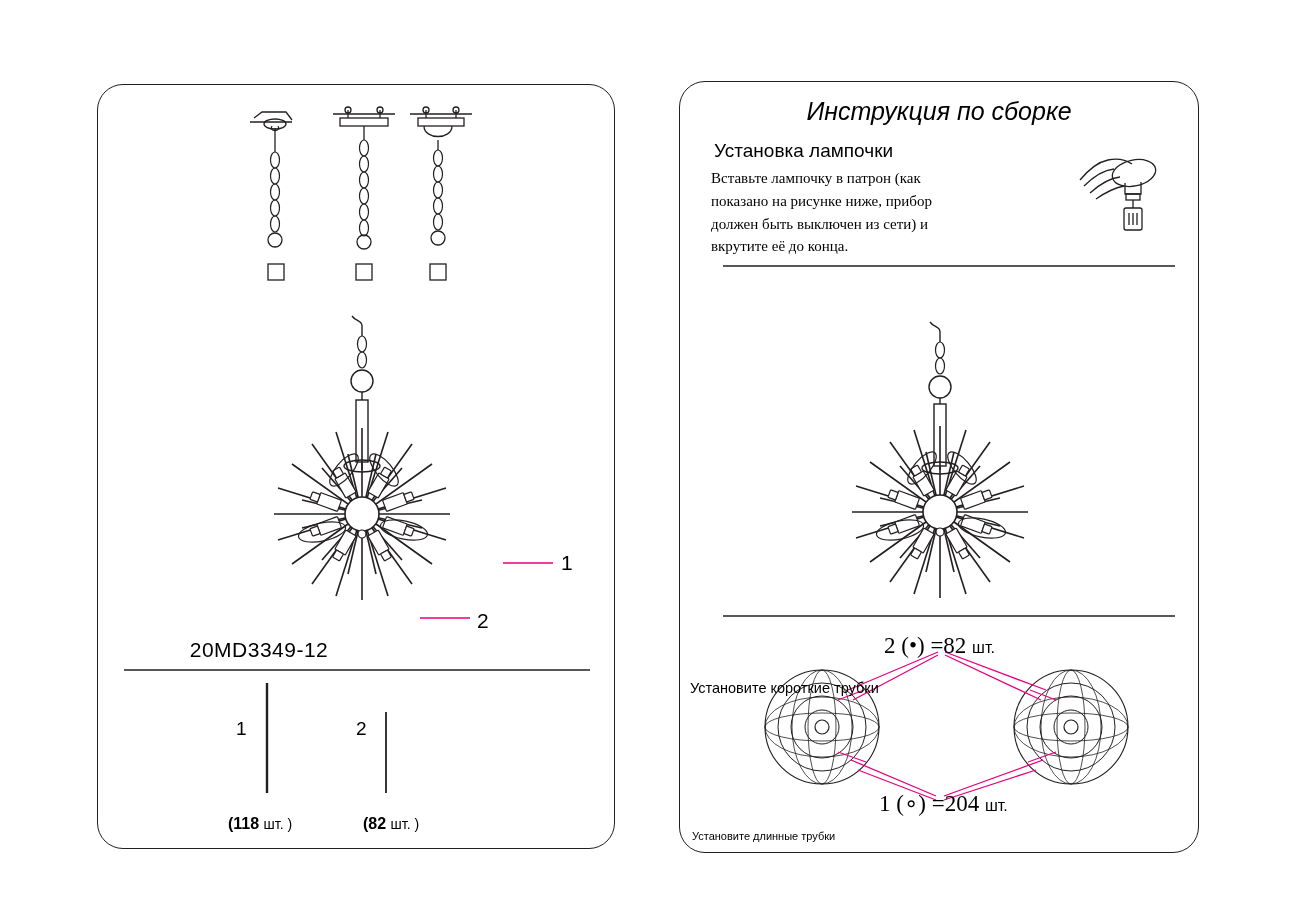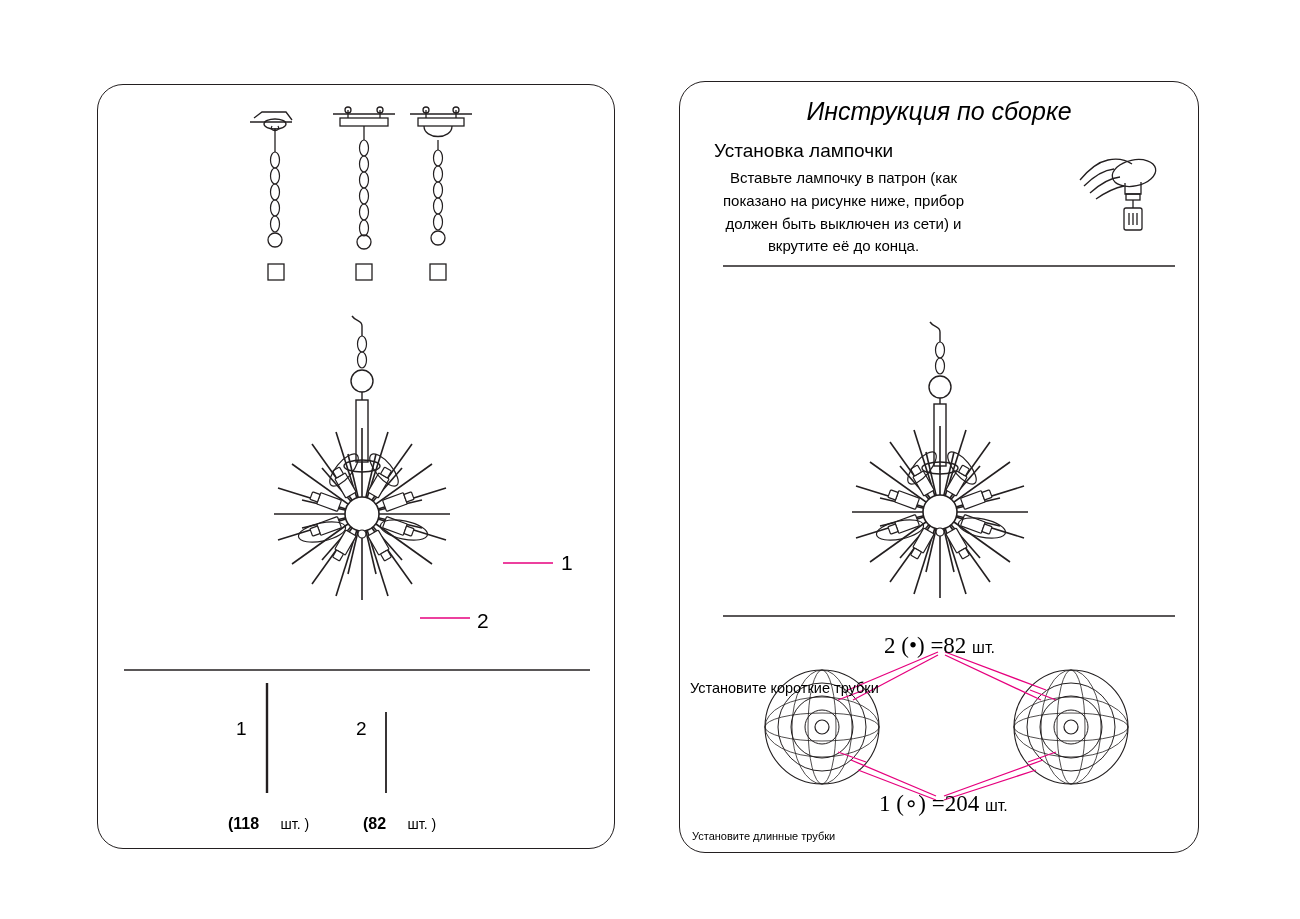--- a/index.html
+++ b/index.html
@@ -43,21 +43,20 @@
     left: 0;
     top: 0;
     width: 1300px;
     height: 919px;
     pointer-events: none;
   }
   .txt {
     position: absolute;
     white-space: nowrap;
     line-height: 1.25;
-    text-align: center;
   }
   #model-label {
     left: 0;
     top: 637px;
     width: 518px;
     text-align: center;
     font-size: 21px;
     letter-spacing: 0.5px;
   }
   #callout-1-label {
@@ -82,21 +81,20 @@
   }
   #legend-qty-1 {
     left: 228px;
     top: 814px;
     font-size: 16px;
     font-weight: bold;
   }
   #legend-qty-1 .unit, #legend-qty-2 .unit {
     font-weight: normal;
     font-size: 14px;
-    margin-left: 17px;
   }
   #legend-qty-2 {
     left: 363px;
     top: 814px;
     font-size: 16px;
     font-weight: bold;
   }
   #right-title {
     left: 679px;
     top: 96px;
@@ -110,20 +108,21 @@
     top: 139px;
     font-size: 19px;
   }
   #bulb-paragraph {
     left: 711px;
     top: 167px;
     width: 265px;
     white-space: normal;
     font-size: 15px;
     line-height: 1.52;
+    font-family: Liberation Serif, serif;
   }
   #short-tube-label {
     left: 690px;
     top: 641px;
     font-size: 14.5px;
     margin-top: 38px;
   }
   #short-tube-eq {
     left: 884px;
     top: 632px;
@@ -422,20 +421,21 @@
     <g stroke="#e6007e" stroke-width="1.3" fill="none">
       <line x1="851" y1="760" x2="936" y2="796"></line>
       <line x1="858" y1="770" x2="936" y2="800"></line>
       <line x1="1043" y1="760" x2="944" y2="796"></line>
       <line x1="1036" y1="770" x2="944" y2="800"></line>
       <line x1="838" y1="752" x2="866" y2="762"></line>
       <line x1="1056" y1="752" x2="1028" y2="762"></line>
     </g>
   </svg>
 
+  <div class="txt" id="model-label">20MD3349-12</div>
 
   <div class="txt" id="callout-1-label">1</div>
   <div class="txt" id="callout-2-label">2</div>
 
   <div class="txt" id="legend-num-1">1</div>
   <div class="txt" id="legend-num-2">2</div>
 
   <div class="txt" id="legend-qty-1">
     <span>(118</span>
     <span class="unit">шт. )</span>

